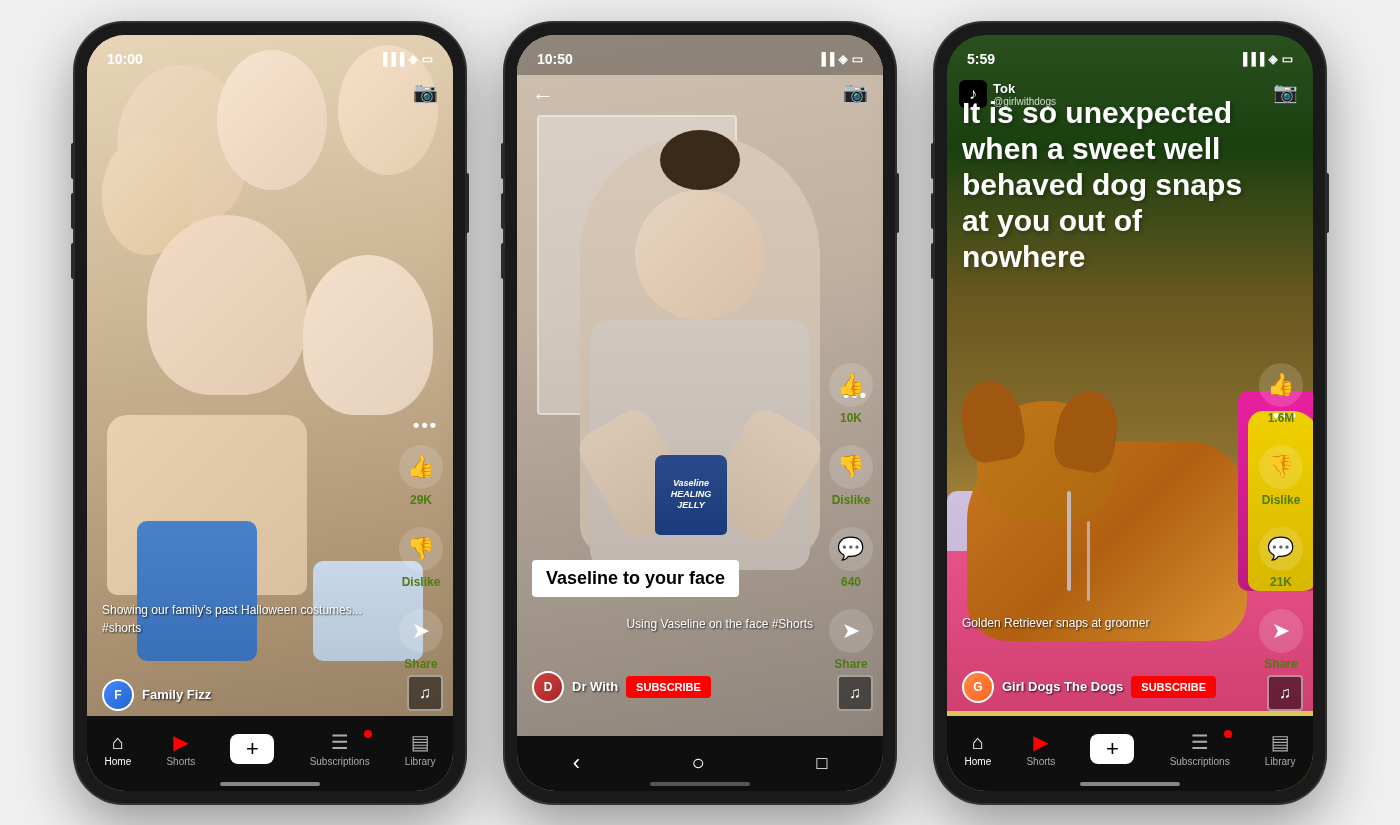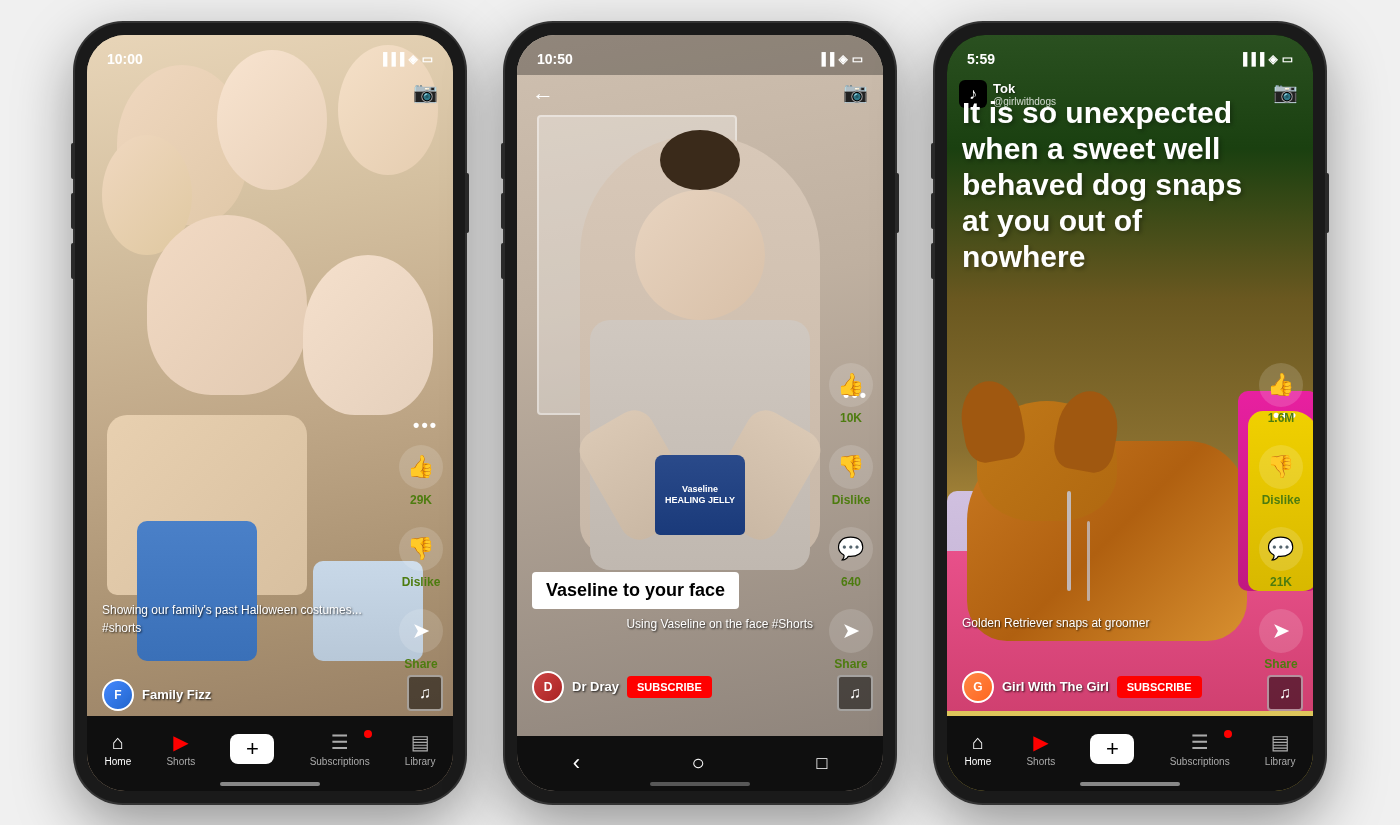--- a/index.html
+++ b/index.html
@@ -459,21 +459,21 @@
       <div style="position:absolute;top:95px;left:50%;transform:translateX(-50%);width:80px;height:60px;background:#3a2a1a;border-radius:50%;"></div>
 
       <div style="position:absolute;top:155px;left:50%;transform:translateX(-50%);width:130px;height:130px;background:linear-gradient(135deg,#e8d4c0,#d8c0a8);border-radius:50%;"></div>
 
       <div style="position:absolute;top:285px;left:50%;transform:translateX(-50%);width:220px;height:250px;background:linear-gradient(180deg,#d0c8c0,#c0b8b0);border-radius:20px;"></div>
 
       <div style="position:absolute;top:380px;left:80px;width:80px;height:120px;background:linear-gradient(180deg,#dac8b4,#cab8a4);border-radius:20px;transform:rotate(-30deg);"></div>
       <div style="position:absolute;top:380px;right:80px;width:80px;height:120px;background:linear-gradient(180deg,#dac8b4,#cab8a4);border-radius:20px;transform:rotate(30deg);"></div>
 
       <div style="position:absolute;top:420px;left:50%;transform:translateX(-50%);width:90px;height:80px;z-index:12;">
-        <div style="width:90px;height:80px;background:linear-gradient(180deg,#2a4a8a,#1a3a7a);border-radius:8px 8px 5px 5px;display:flex;flex-direction:column;align-items:center;justify-content:center;padding:5px;">
+        <div style="width:72px;height:80px;background:linear-gradient(180deg,#2a4a8a,#1a3a7a);border-radius:8px 8px 5px 5px;display:flex;flex-direction:column;align-items:center;justify-content:center;padding:5px;font-style:italic;">
           <div style="color:white;font-size:9px;font-weight:bold;text-align:center;line-height:1.2;">Vaseline<br>HEALING JELLY</div>
         </div>
       </div>
     </div>
 
     <div class="status-bar" style="background:rgba(0,0,0,0.3);">
       <span class="status-time">10:50</span>
       <div class="status-icons">
         <span>▐▐</span>
         <span>◈</span>
@@ -504,27 +504,27 @@
         <div class="sidebar-icon-circle">💬</div>
         <span class="sidebar-count">640</span>
       </div>
       <div class="sidebar-action">
         <div class="sidebar-icon-circle">➤</div>
         <span class="sidebar-count">Share</span>
       </div>
     </div>
 
     <div style="position:absolute;bottom:160px;left:15px;right:70px;z-index:15;">
-      <div style="background:white;color:black;padding:8px 14px;border-radius:4px;font-size:18px;font-weight:800;display:inline-block;margin-bottom:8px;">Vaseline to your face</div>
+      <div style="background:white;color:black;padding:8px 14px;border-radius:4px;font-size:18px;font-weight:800;display:inline-block;margin-bottom:20px;">Vaseline to your face</div>
       <div style="color:white;font-size:12px;text-shadow:1px 1px 2px rgba(0,0,0,0.8);text-align:right;">Using Vaseline on the face #Shorts</div>
     </div>
 
     <div class="channel-info" style="bottom:88px;">
       <div class="channel-avatar" style="background:linear-gradient(135deg,#cc4444,#aa2222);">D</div>
-      <span class="channel-name">Dr Dray</span>
+      <span class="channel-name">Dr With</span>
       <button class="subscribe-btn">SUBSCRIBE</button>
     </div>
 
     <div class="music-indicator">♫</div>
 
     <div style="position:absolute;bottom:0;left:0;right:0;height:55px;background:#0f0f0f;display:flex;align-items:center;justify-content:space-around;z-index:20;">
       <span style="color:white;font-size:22px;">‹</span>
       <span style="color:white;font-size:22px;">○</span>
       <span style="color:white;font-size:18px;">□</span>
     </div>
@@ -607,21 +607,21 @@
         <span class="sidebar-count">Share</span>
       </div>
     </div>
 
     <div style="position:absolute;bottom:160px;left:15px;right:84px;z-index:15;">
       <span style="color:white;font-size:12px;text-shadow:1px 1px 2px rgba(0,0,0,0.8);">Golden Retriever snaps at groomer</span>
     </div>
 
     <div class="channel-info" style="bottom:88px;">
       <div class="channel-avatar" style="background:linear-gradient(135deg,#ff8844,#ff6622);">G</div>
-      <span class="channel-name">Girl With The Girl</span>
+      <span class="channel-name">Girl Dogs The Dogs</span>
       <button class="subscribe-btn">SUBSCRIBE</button>
     </div>
 
     <div class="music-indicator">♫</div>
 
     <div class="bottom-nav">
       <div class="nav-item active">
         <span class="nav-icon">⌂</span>
         <span>Home</span>
       </div>

